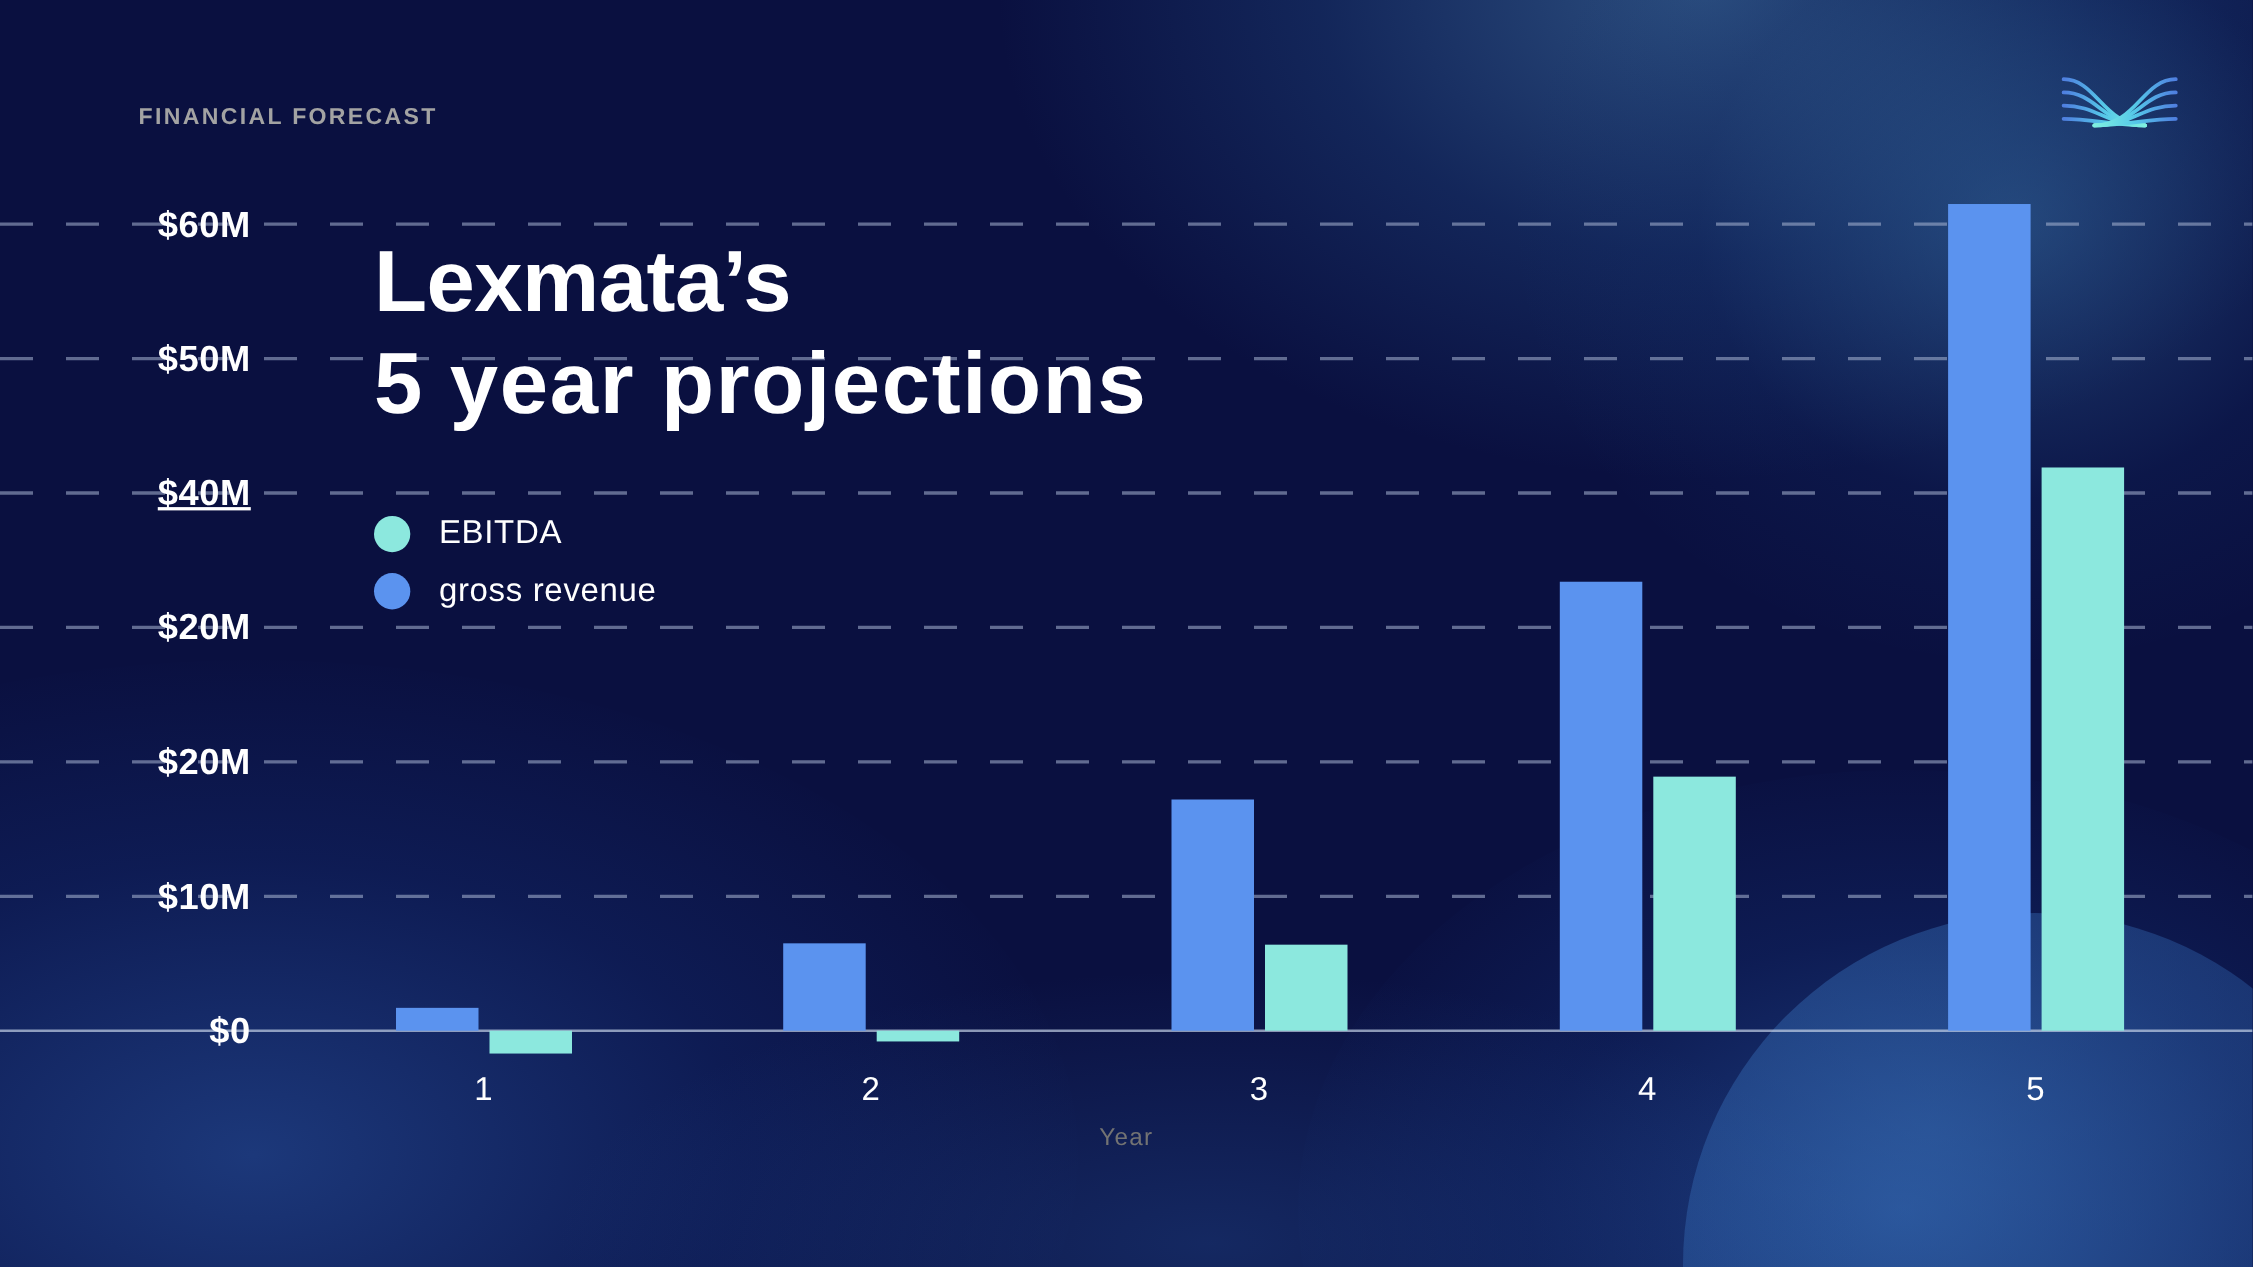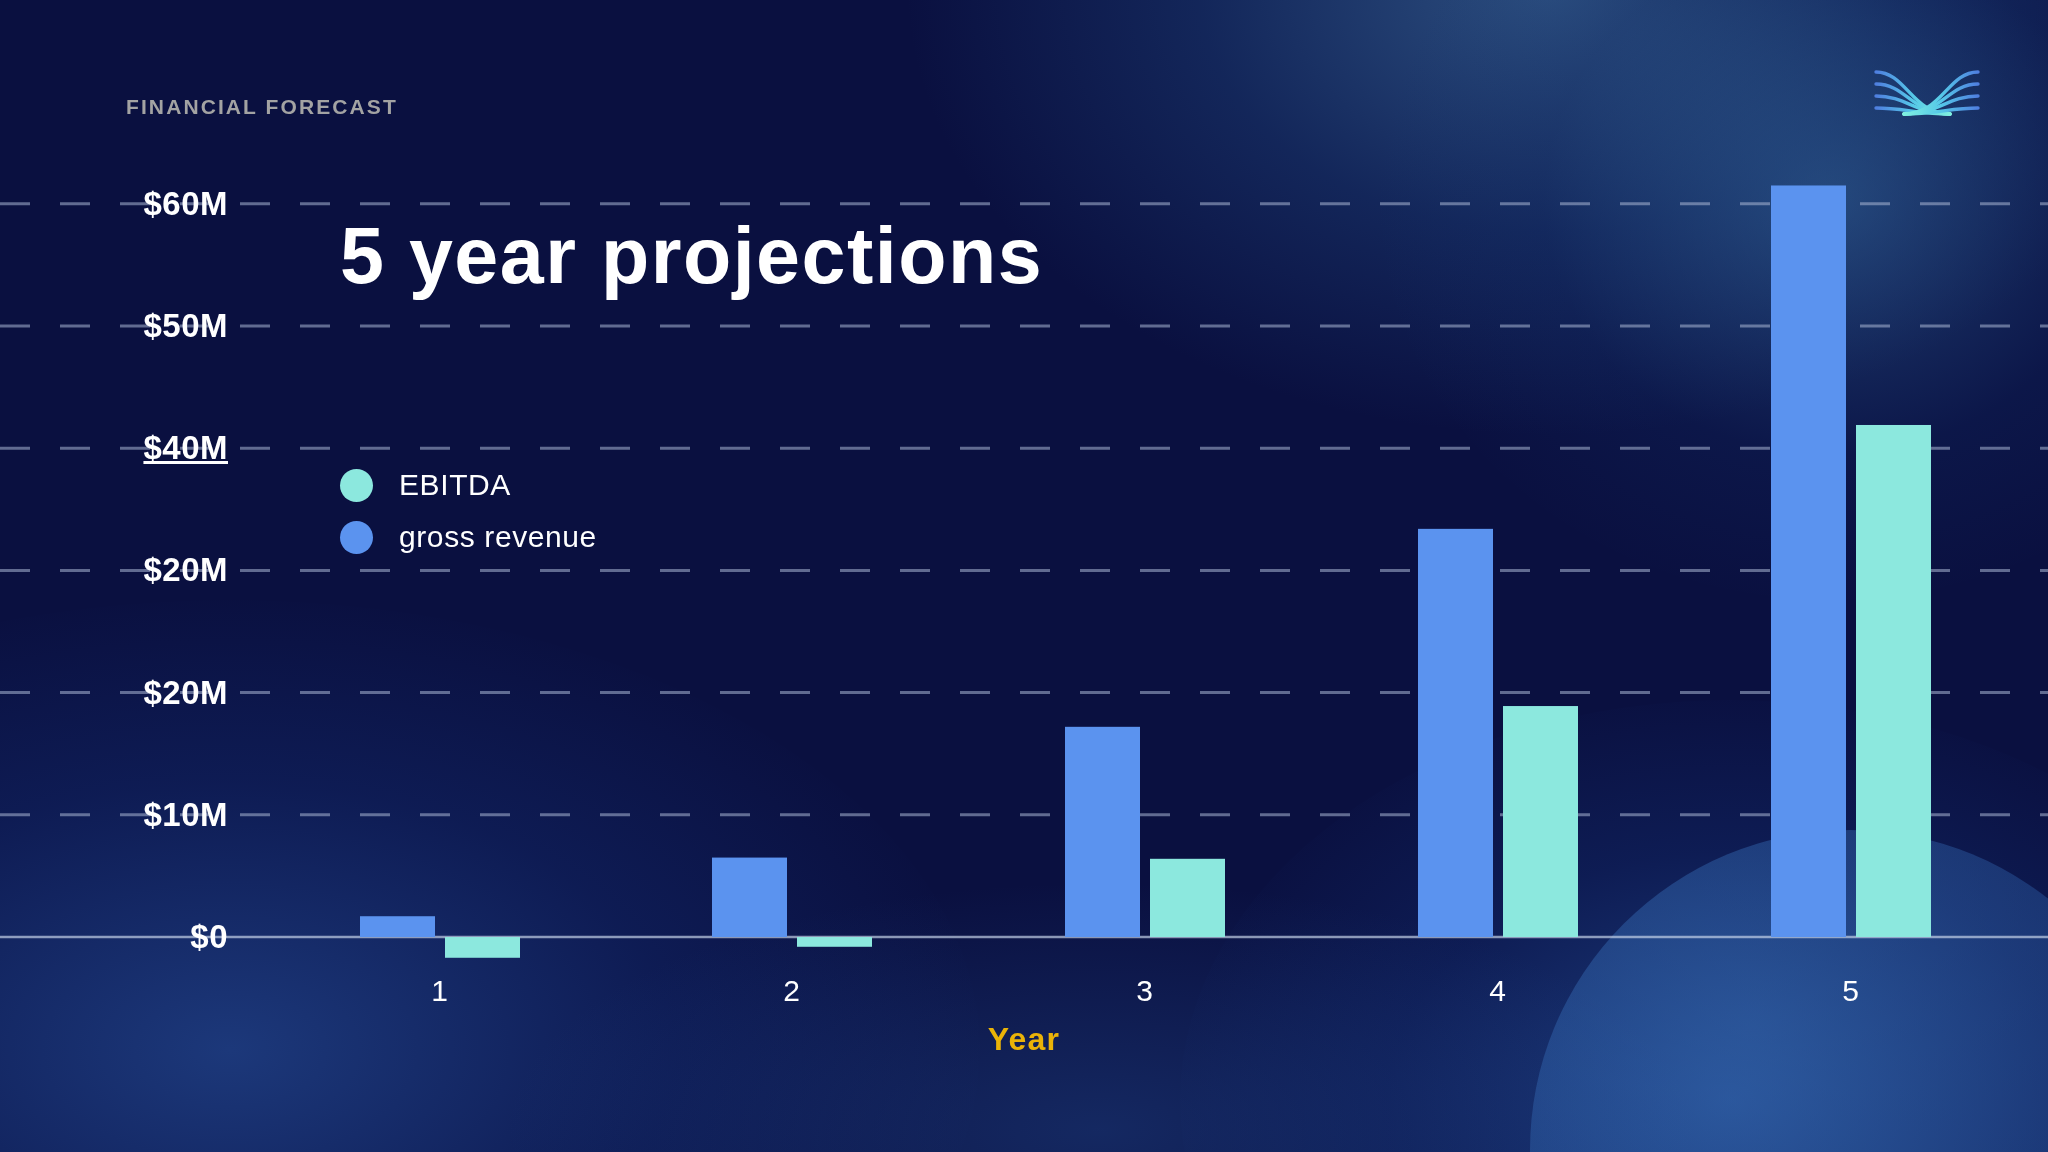--- a/index.html
+++ b/index.html
@@ -68,21 +68,21 @@
   .legend{position:absolute;left:340px;top:459px;}
   .legend-row{display:flex;align-items:center;height:52px;}
   .legend-dot{width:33px;height:33px;border-radius:50%;margin-right:26px;flex:0 0 auto;}
   .legend-label{color:#ffffff;font-size:30px;letter-spacing:.6px;}
   .xlabel{
     position:absolute;transform:translateX(-50%);
     color:#ffffff;font-size:30px;letter-spacing:1px;
   }
   .axis-title{
     position:absolute;transform:translateX(-50%);
-    color:#eab308;font-size:32px;font-weight:bold;letter-spacing:1.2px;
+    color:#737373;font-size:22px;font-weight:normal;letter-spacing:1.2px;
   }
 </style>
 </head>
 <body>
 
 <div id="stage">
 
   <div class="glow glow-top"></div>
   <div class="glow glow-right"></div>
   <div class="glow glow-bl"></div>
@@ -150,20 +150,21 @@
     </div>
   <div id="xticks">
       <div class="xlabel" style="left: 440px; top: 974px;">1</div>
       <div class="xlabel" style="left: 792px; top: 974px;">2</div>
       <div class="xlabel" style="left: 1145px; top: 974px;">3</div>
       <div class="xlabel" style="left: 1498px; top: 974px;">4</div>
       <div class="xlabel" style="left: 1851px; top: 974px;">5</div>
     </div>
 
   <div class="title">
+    <div class="l1">Lexmata’s</div>
     <div class="l2">5 year projections</div>
   </div>
 
   <div class="legend">
     <div class="legend-row">
       <span class="legend-dot" id="dot1" style="background: rgb(140, 232, 222);"></span>
       <span class="legend-label">EBITDA</span>
     </div>
     <div class="legend-row">
       <span class="legend-dot" id="dot0" style="background: rgb(91, 147, 239);"></span>

